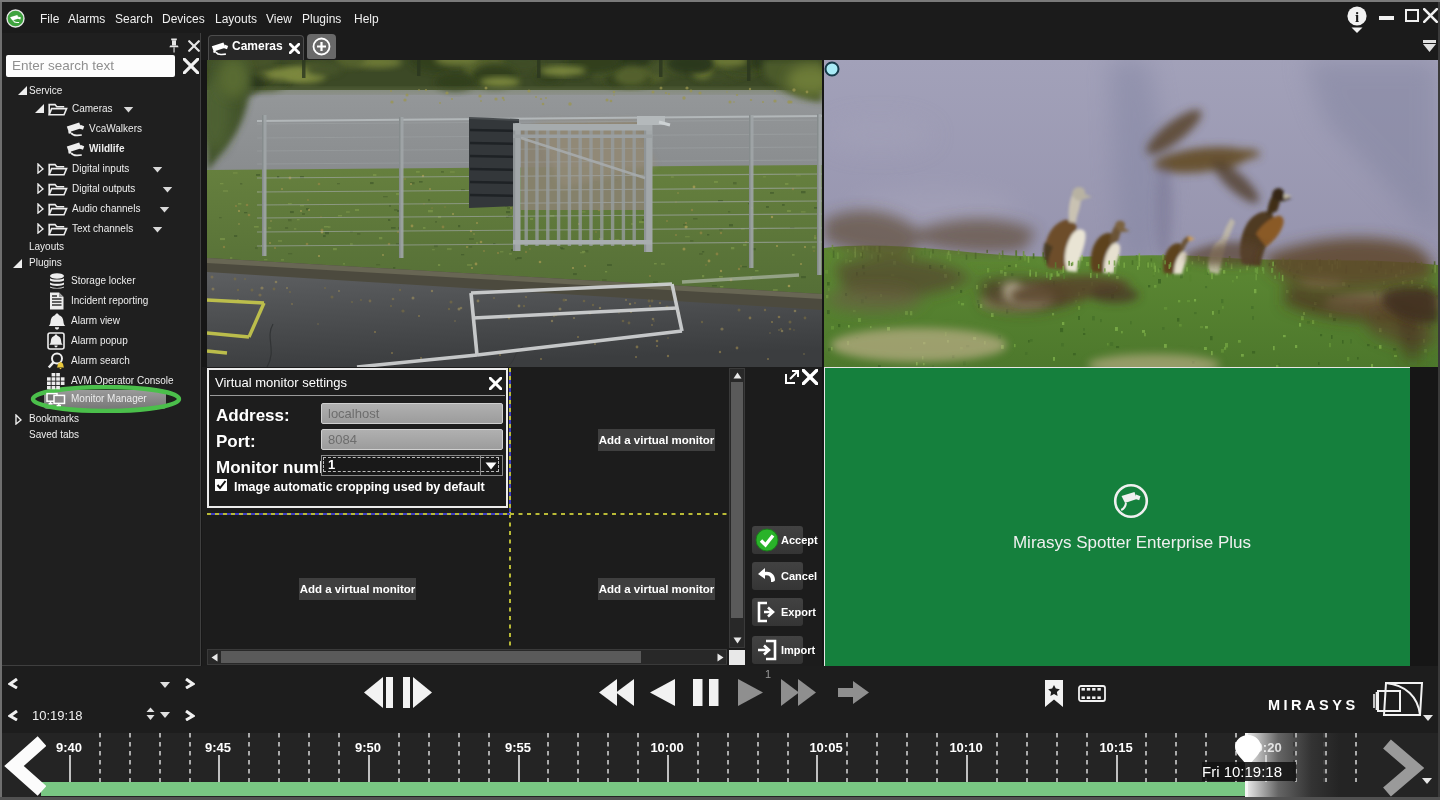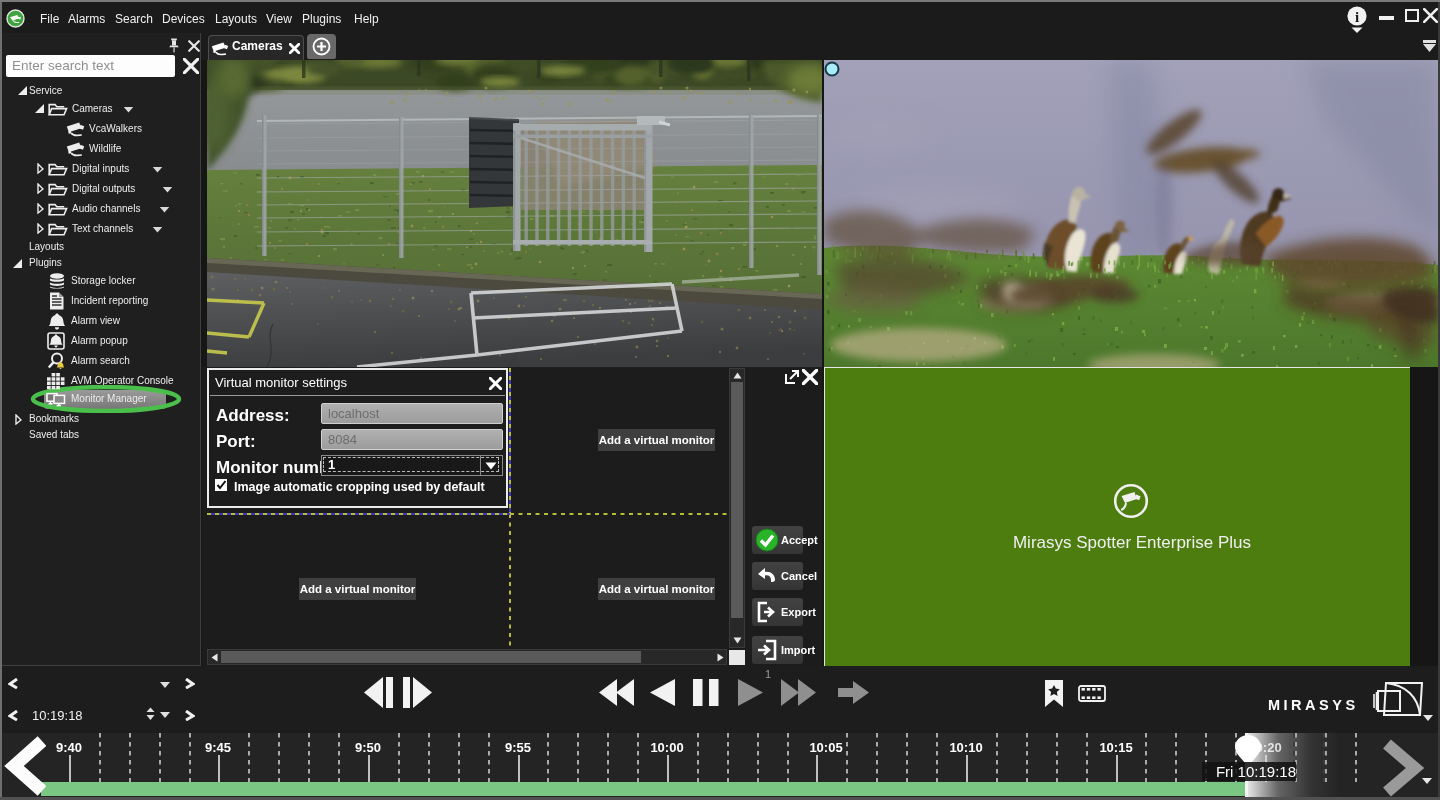--- a/index.html
+++ b/index.html
@@ -25,21 +25,21 @@
 
 #mpanel{left:202px;top:367px;width:620px;height:299px;background:#1c1c1c}
 .addbtn{position:absolute;width:117px;height:22px;background:#3f3f3f;color:#fff;font-size:11.5px;font-weight:bold;text-align:center;line-height:22px;white-space:nowrap}
 #dlg{position:absolute;left:5px;top:1px;width:301px;height:140px;background:#1d1d1d;border:2px solid #ececec}
 .dlbl{position:absolute;font-size:17px;color:#fff;font-weight:bold}
 .dinput{position:absolute;left:112px;width:182px;height:21px;background:linear-gradient(#b0b0b0,#9c9c9c);border:1px solid #cfcfcf;border-radius:2px;font-size:13px;color:#6d6d6d;line-height:20px;padding-left:6px}
 
 .sbtn{position:absolute;left:550px;width:51px;height:28px;background:linear-gradient(#424242,#353535);border-radius:3px;color:#fff;font-size:11px;font-weight:bold}
 .sbtn span{position:absolute;left:29px;top:8px}
 
-#spanel{left:824px;top:367px;width:586px;height:299px;background:#4d7c0f;border-top:1px solid #e6e6e6;border-left:1px solid #e6e6e6;color:#ececec}
+#spanel{left:824px;top:367px;width:586px;height:299px;background:#15803d;border-top:1px solid #e6e6e6;border-left:1px solid #e6e6e6;color:#ececec}
 
 #pbar{left:2px;top:666px;width:1436px;height:67px;background:#1d1d1d}
 
 #tline{left:2px;top:733px;width:1436px;height:64px;background:#242424;overflow:hidden}
 .tlabel{position:absolute;top:7px;font-size:13px;font-weight:bold;color:#fff;transform:translateX(-50%)}
 </style></head><body>
 <div id="win">
     <div class="abs" id="topborder"></div>
     <div class="abs" id="leftborder"></div>
     <div class="abs" id="rightborder"></div>
@@ -94,21 +94,21 @@
       <svg class="abs" style="left:181px;top:25px" width="16" height="16" viewBox="0 0 16 16">
         <g stroke="#f2f2f2" stroke-width="3.2" stroke-linecap="round">
           <path d="M1.2 1.2 L14.8 14.8"></path>
           <path d="M14.8 1.2 L1.2 14.8"></path>
         </g>
       </svg>
       <div class="abs" style="left:42px;top:357px;width:122px;height:19px;background:linear-gradient(#9a9a9a,#777777);border-radius:3px"></div>
       <div class="trow" style="left:27px;top:48px;">Service</div>
       <div class="trow" style="left:70px;top:66px;">Cameras</div>
       <div class="trow" style="left:87px;top:86px;">VcaWalkers</div>
-      <div class="trow" style="left:87px;top:106px;">Wildlife</div>
+      <div class="trow" style="left:87px;top:106px;font-weight:bold;">Wildlife</div>
       <div class="trow" style="left:70px;top:126px;text-align:center;">Digital inputs</div>
       <div class="trow" style="left:70px;top:146px;">Digital outputs</div>
       <div class="trow" style="left:70px;top:166px;">Audio channels</div>
       <div class="trow" style="left:70px;top:186px;">Text channels</div>
       <div class="trow" style="left:27px;top:204px;">Layouts</div>
       <div class="trow" style="left:27px;top:220px;">Plugins</div>
       <div class="trow" style="left:69px;top:238px;">Storage locker</div>
       <div class="trow" style="left:69px;top:258px;">Incident reporting</div>
       <div class="trow" style="left:69px;top:278px;">Alarm view</div>
       <div class="trow" style="left:69px;top:298px;">Alarm popup</div>
@@ -1715,21 +1715,21 @@
       <div class="abs" style="left:1243px;top:0;width:3px;height:64px;background:#f5f5f5"></div>
       <svg class="abs" style="left:1291px;top:0" width="2" height="49" viewBox="0 0 2 49">
         <path d="M1 0 L1 49" stroke="#3c3c3c" stroke-width="2" stroke-dasharray="4.5 4.5"></path>
       </svg>
       <svg class="abs" style="left:1321px;top:0" width="2" height="49" viewBox="0 0 2 49">
         <path d="M1 0 L1 49" stroke="#3c3c3c" stroke-width="2" stroke-dasharray="4.5 4.5"></path>
       </svg>
       <svg class="abs" style="left:1232px;top:1px" width="28" height="34" viewBox="0 0 28 34">
         <path d="M14 33 C8 24 1 20 1 13 C1 6 7 1 14 1 C21 1 27 6 27 13 C27 20 20 24 14 33 Z" fill="#fff"></path>
       </svg>
-      <div class="abs" style="left:1200px;top:29px;width:94px;height:19px;background:rgba(18,18,18,0.88);color:#fff;font-size:15px;text-align:right;line-height:19px">Fri 10:19:18</div>
+      <div class="abs" style="left:1200px;top:29px;width:94px;height:19px;background:rgba(18,18,18,0.88);color:#fff;font-size:15px;text-align:left;line-height:19px">Fri 10:19:18</div>
       <svg class="abs" style="left:2px;top:2px" width="42" height="62" viewBox="0 0 42 62">
         <path d="M38 6 L10 31 L38 56" fill="none" stroke="#fcfcfc" stroke-width="13"></path>
       </svg>
       <svg class="abs" style="left:1380px;top:6px" width="42" height="58" viewBox="0 0 42 58">
         <path d="M5 5 L33 29 L5 53" fill="none" stroke="#9a9a9a" stroke-width="12"></path>
       </svg>
       <svg class="abs" style="left:1420px;top:45px" width="10" height="6" viewBox="0 0 10 6">
         <path d="M0 0 L10 0 L5 6 Z" fill="#e8e8e8"></path>
       </svg>
     </div>

